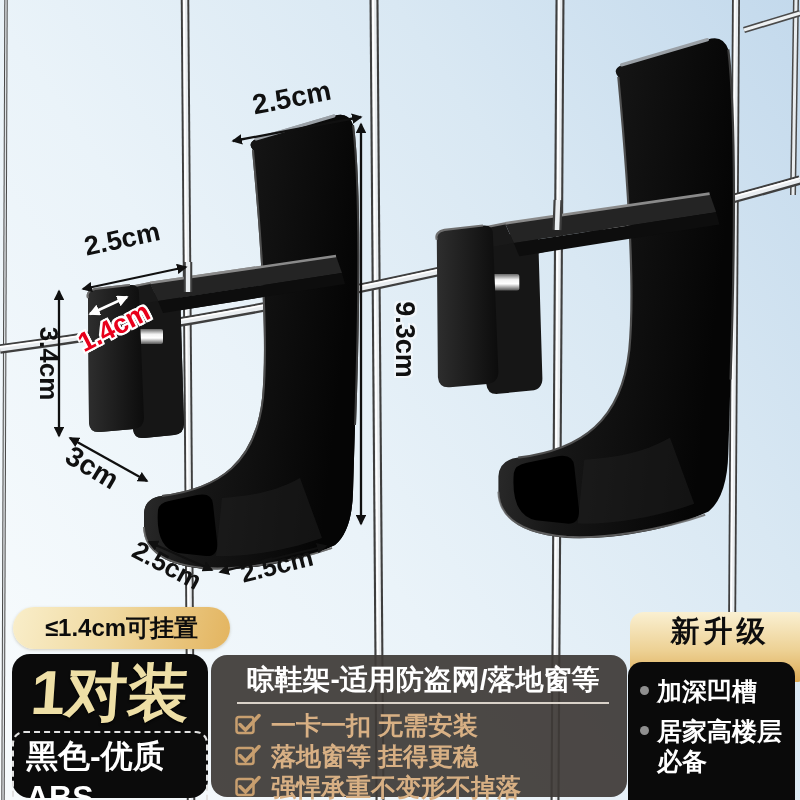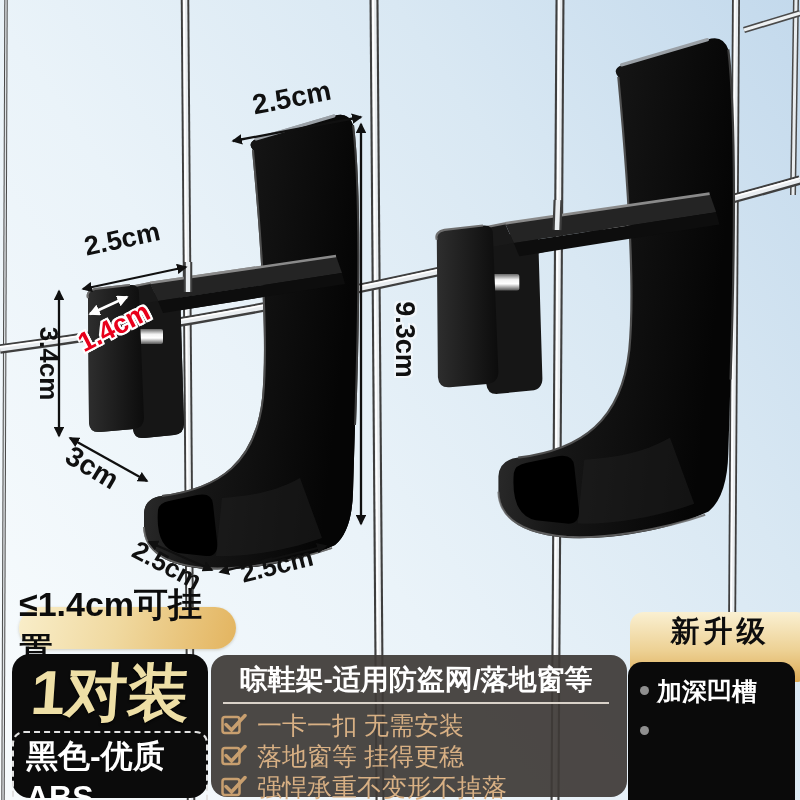--- a/index.html
+++ b/index.html
@@ -17,41 +17,41 @@
   .dim-slot  {left:76px; top:312px;font-size:27px;color:#e8001b;transform:rotate(-27deg);
               text-shadow:-2px -2px 0 #fff,2px -2px 0 #fff,-2px 2px 0 #fff,2px 2px 0 #fff,0 -2px 0 #fff,0 2px 0 #fff,-2px 0 0 #fff,2px 0 0 #fff;}
   .dim-ch    {left:12px; top:348px;font-size:26px;transform:rotate(90deg);}
   .dim-hh    {left:366px;top:324px;font-size:27px;transform:rotate(90deg);
               text-shadow:-2px -2px 0 #f2f7fb,2px -2px 0 #f2f7fb,-2px 2px 0 #f2f7fb,2px 2px 0 #f2f7fb;}
   .dim-depth {left:64px; top:452px;font-size:28px;transform:rotate(31deg);}
   .dim-bl    {left:130px;top:550px;font-size:26px;transform:rotate(28deg);}
   .dim-br    {left:240px;top:550px;font-size:26px;transform:rotate(-14deg);}
 
   
-  .hang-badge{position:absolute;left:19px;top:607px;width:217px;height:42px;border-radius:22px;
+  .hang-badge{position:absolute;left:13px;top:607px;width:217px;height:42px;border-radius:22px;
       background:linear-gradient(105deg,#f9eeca 0%,#f0d9a0 45%,#e3b45f 100%);
       display:flex;align-items:center;justify-content:center;
-      font-size:34px;font-weight:bold;color:#0c0c0c;box-shadow:0 1px 3px rgba(90,70,20,.25);}
+      font-size:24px;font-weight:bold;color:#0c0c0c;box-shadow:0 1px 3px rgba(90,70,20,.25);}
 
   
   .pack-box{position:absolute;left:12px;top:654px;width:196px;height:144px;border-radius:18px;
       background:#0b0b0b;display:flex;flex-direction:column;align-items:center;justify-content:flex-start;}
   .pack-title{font-size:62px;font-weight:bold;color:#eedfa6;line-height:1.05;margin-top:6px;
       transform:skewX(-4deg);text-shadow:0 2px 2px rgba(0,0,0,.6);}
   .material-chip{margin-top:6px;border:2px dashed #e2e2e2;border-radius:12px;padding:2px 12px;
       font-size:32px;font-weight:bold;color:#fff;}
 
   
   .title-box{position:absolute;left:211px;top:655px;width:416px;height:142px;border-radius:16px;
-      background:rgba(62,58,55,.93);box-sizing:border-box;padding:8px 16px 6px 10px;}
+      background:rgba(62,58,55,.93);box-sizing:border-box;padding:8px 16px 6px 24px;}
   .title-box h1{margin:0;font-size:28px;line-height:1.2;color:#fff;text-align:center;font-weight:bold;}
   .title-rule{border:none;border-top:2px solid #d9d2c9;margin:5px 2px 6px 2px;}
   .sp-row{display:flex;align-items:center;gap:10px;height:31px;}
   .sp-row .cb{flex:0 0 26px;height:24px;position:relative;top:-1px;}
-  .sp-text{font-size:25px;font-weight:normal;color:#d8b084;white-space:nowrap;}
+  .sp-text{font-size:25px;font-weight:bold;color:#d8b084;white-space:nowrap;}
 
   
   .upgrade-head{position:absolute;left:630px;top:612px;width:180px;height:70px;border-radius:14px;
       background:linear-gradient(180deg,#faf0d2 0%,#edd194 55%,#ddab55 100%);
       display:flex;justify-content:center;align-items:flex-start;
       font-size:29px;font-weight:bold;color:#0d0d0d;letter-spacing:4px;box-sizing:border-box;}
   .upgrade-body{position:absolute;left:628px;top:622px;width:167px;height:173px;border-radius:14px;
       background:#0a0a0a;box-sizing:border-box;padding:14px 10px 20px 12px;margin-top:40px;}
   .feat-row{display:flex;gap:8px;margin-bottom:10px;}
   .feat-dot{flex:0 0 9px;width:9px;height:9px;border-radius:50%;background:#8f8f8f;margin-top:10px;}
@@ -238,16 +238,17 @@
 </div>
 
 <div class="upgrade-head">新升级</div>
 <div class="upgrade-body">
   <div class="feat-row">
     <span class="feat-dot"></span>
     <span class="feat-text">加深凹槽</span>
   </div>
   <div class="feat-row">
     <span class="feat-dot"></span>
+    <span class="feat-text">居家高楼层必备</span>
   </div>
 </div>
 
 </div>
 
 </body></html>

